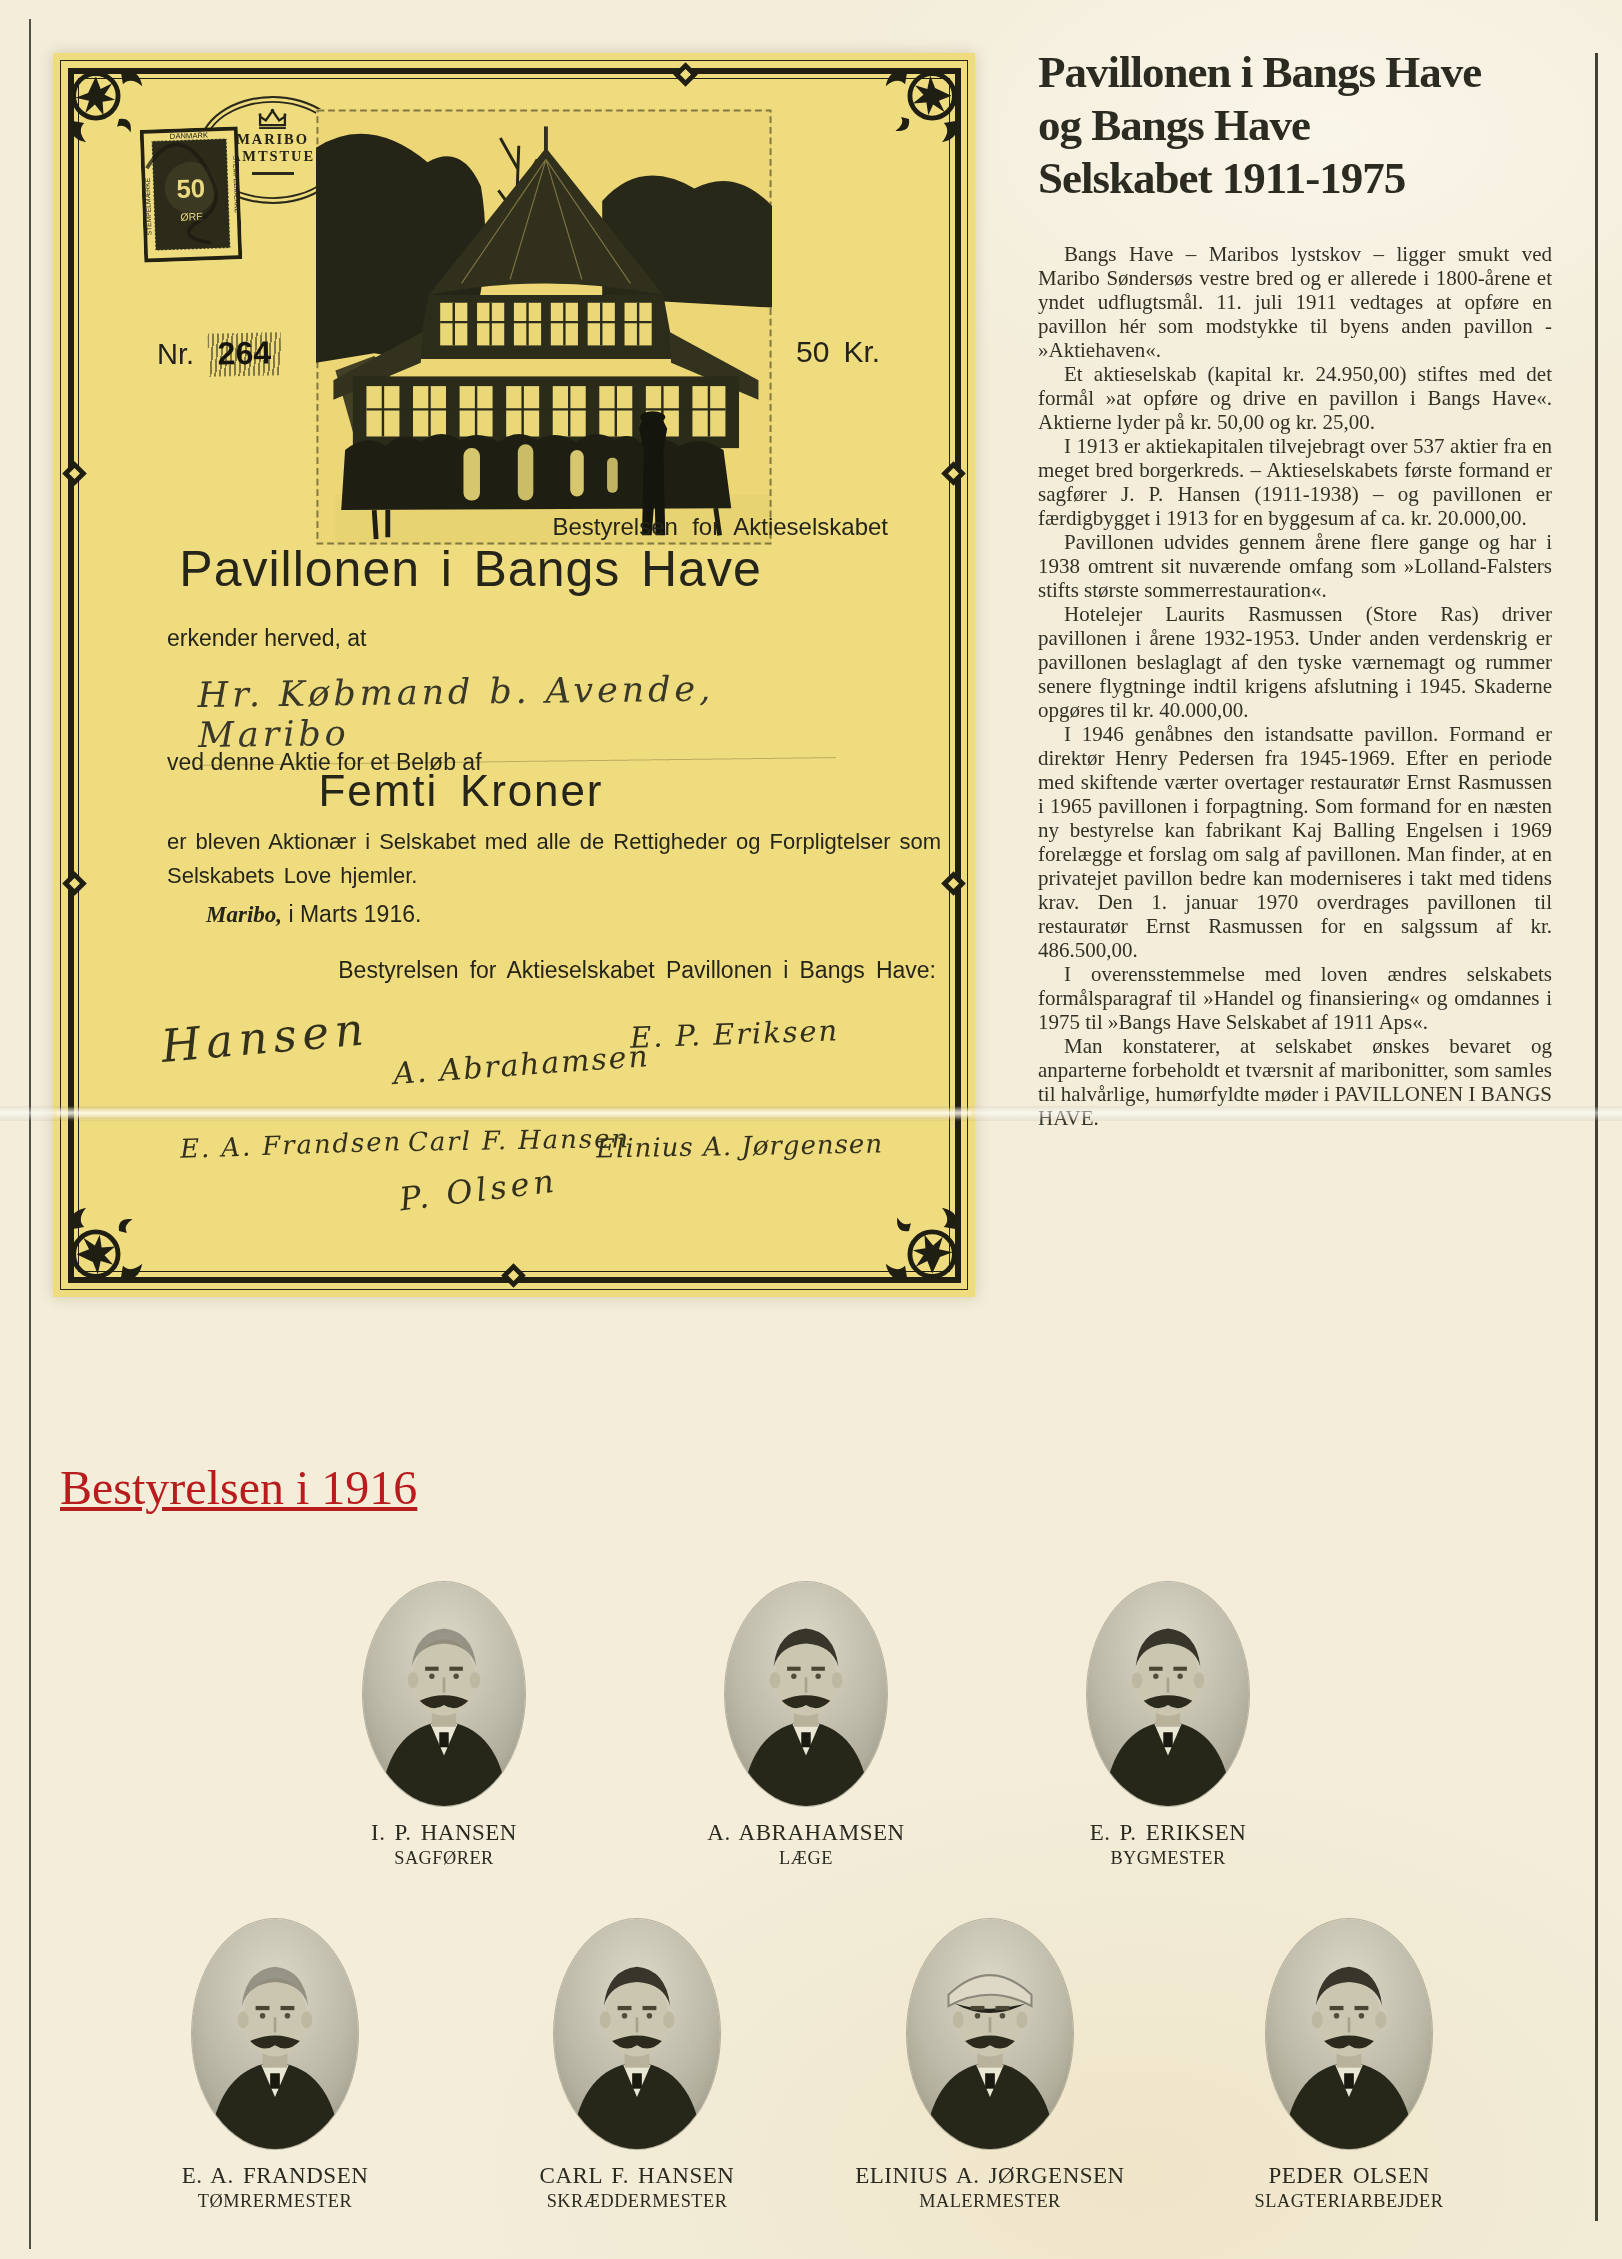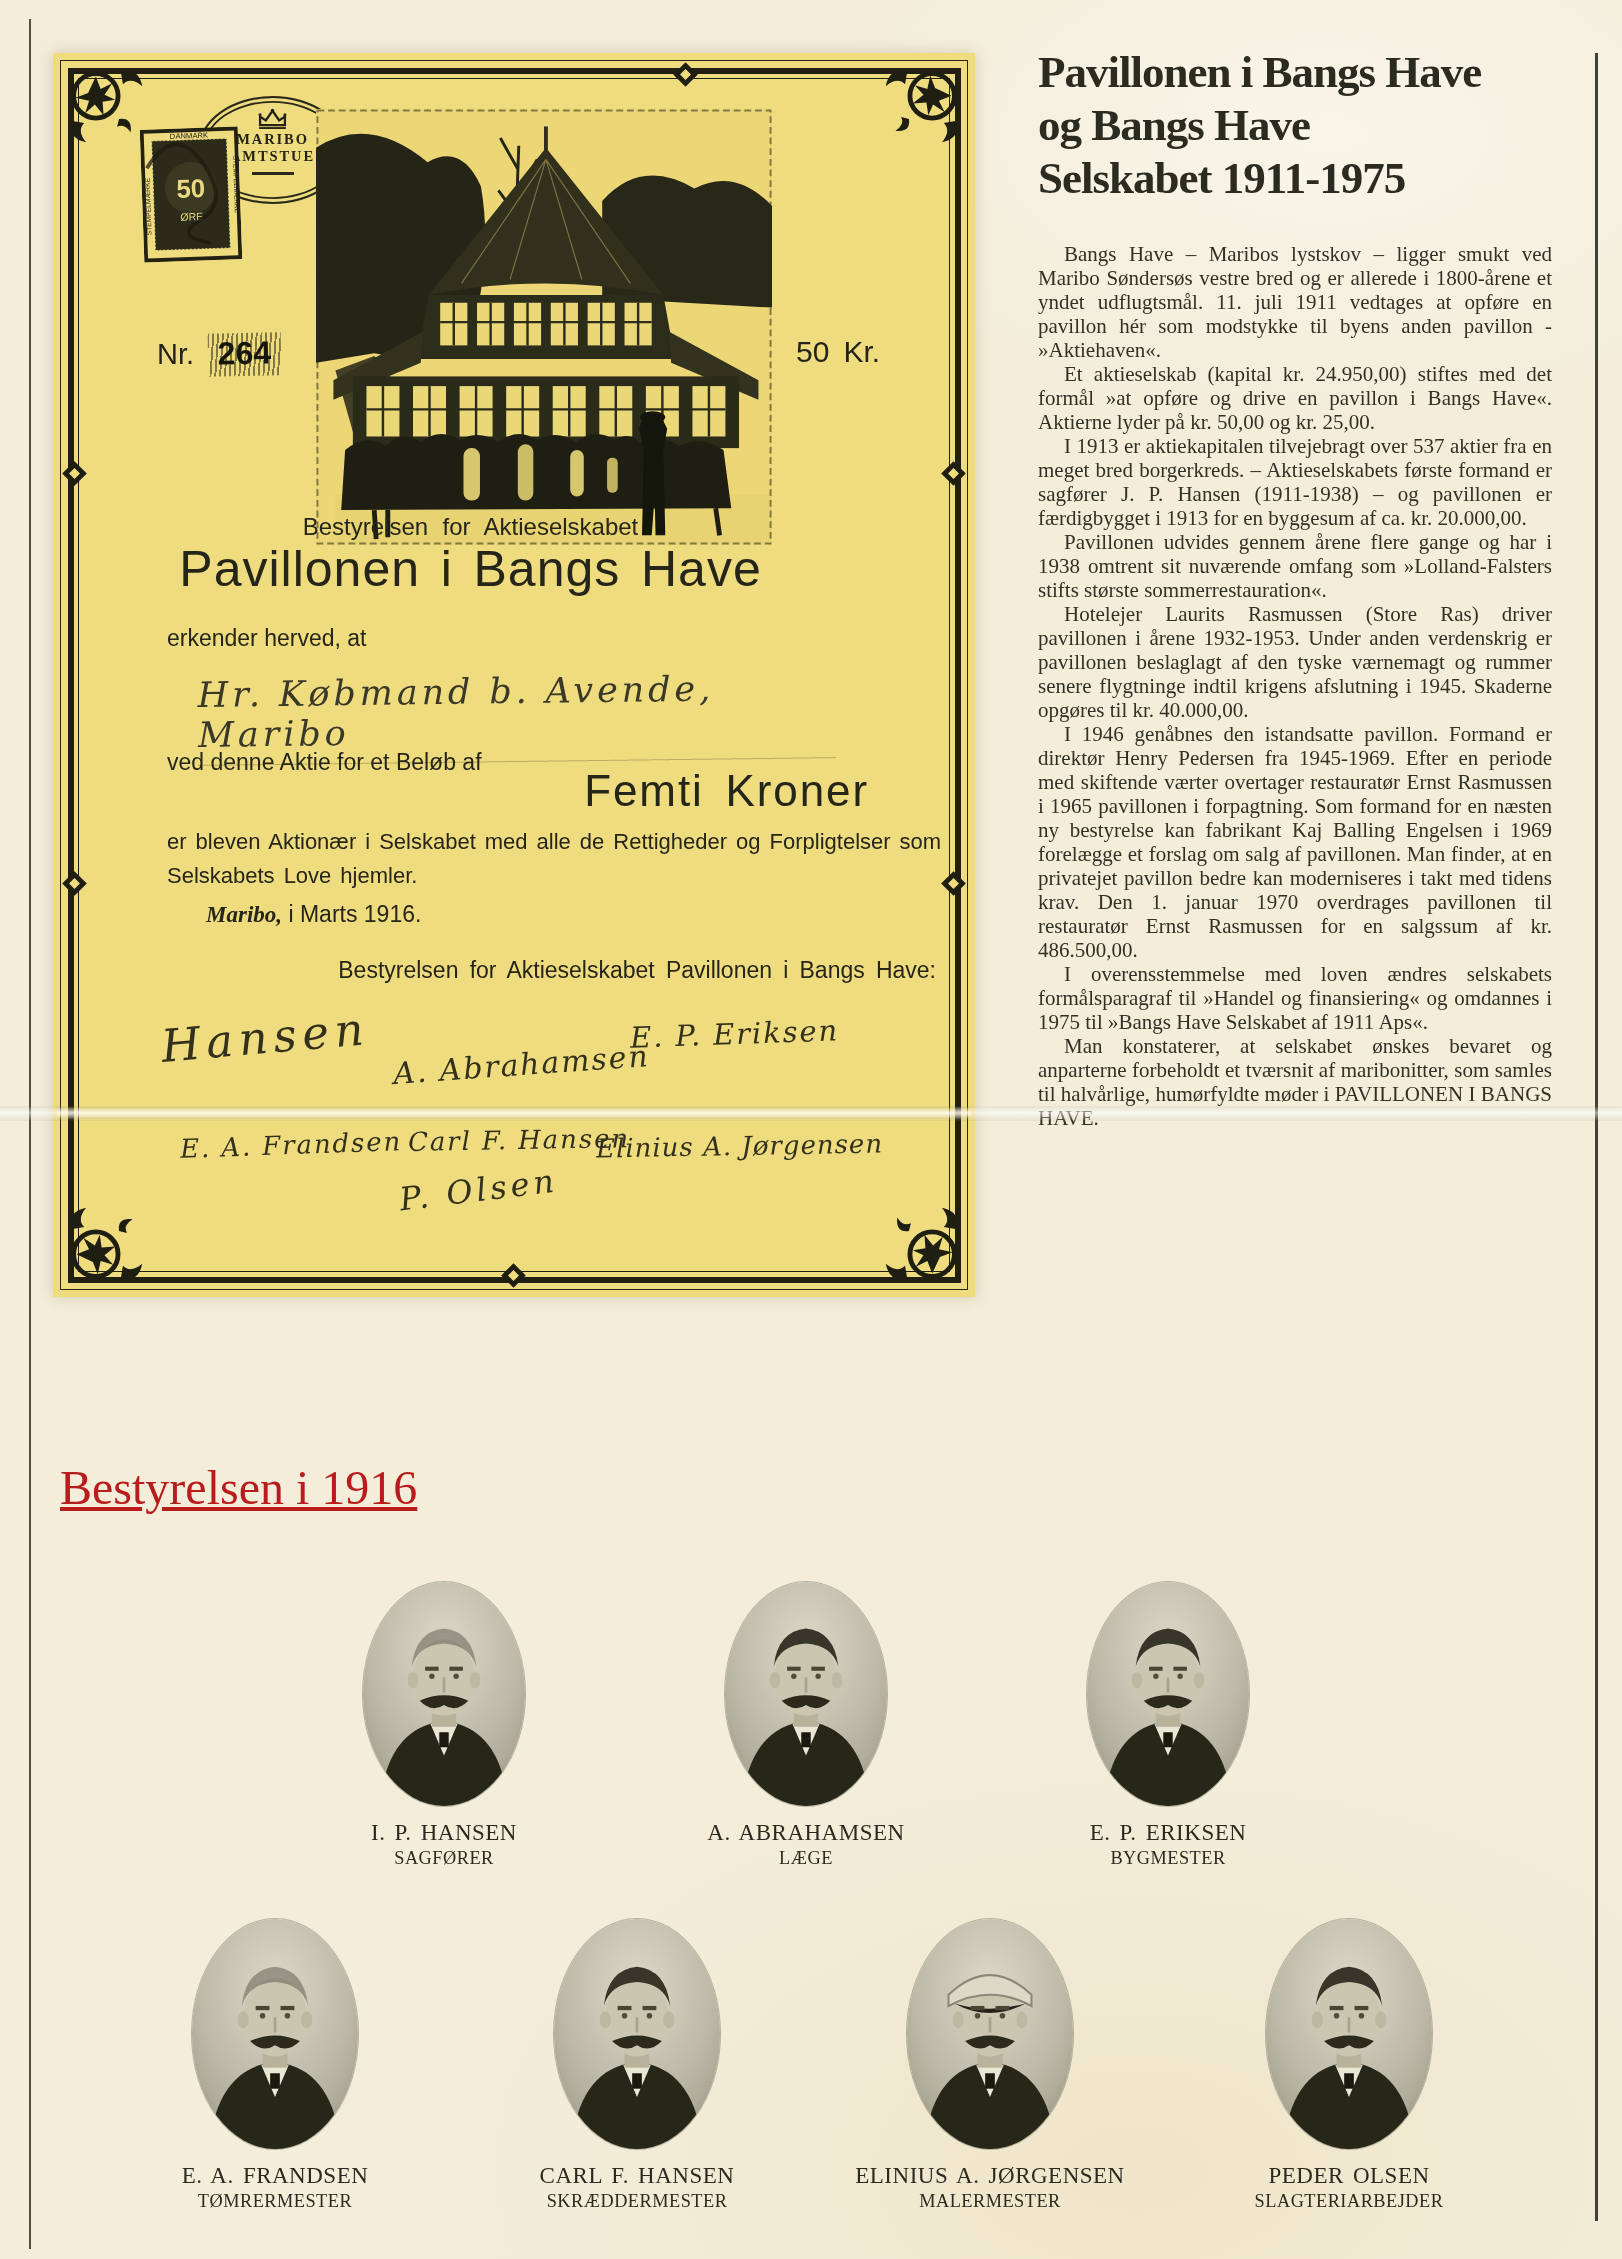--- a/index.html
+++ b/index.html
@@ -42,28 +42,28 @@
 
   .photo{left:263px;top:56px;width:456px;height:436px;}
 
   .nr-row{left:104px;top:280px;font-family:"Liberation Sans",sans-serif;font-size:29px;color:#24231a;}
   .nr-value{display:inline-block;margin-left:13.5px;padding:1.9px 9.7px 3.9px;font-weight:700;font-size:32px;
     color:#17160e;transform:rotate(-1deg);
     background:repeating-linear-gradient(95deg, rgba(40,38,20,.55) 0 1.9px, rgba(239,220,127,.2) 1.9px 4.8px);}
   .kr{left:743px;top:282px;font-family:"Liberation Sans",sans-serif;font-size:30px;color:#24231a;word-spacing:5.8px;}
 
   .cert-sans{font-family:"Liberation Sans",sans-serif;color:#26251a;}
-  .cert-header{left:0;right:87px;top:460px;text-align:center;font-size:24px;word-spacing:7.7px;}
+  .cert-header{left:0;right:87px;top:460px;text-align:right;font-size:24px;word-spacing:7.7px;}
   .cert-title{left:0;right:87px;top:487px;text-align:center;font-size:50px;letter-spacing:1px;word-spacing:5.8px;}
   .cert-ack{left:114px;top:572px;font-size:23px;}
   .script{font-family:"DejaVu Serif",serif;font-style:italic;color:#3a3828;}
   .holder{left:145px;top:618px;width:637px;font-size:35px;letter-spacing:3.9px;transform:rotate(-.7deg);
     border-bottom:1.9px dotted rgba(50,46,20,.55);padding-bottom:9.7px;}
   .cert-amount-intro{left:114px;top:681px;font-size:23px;margin-top:15px;}
-  .cert-amount{left:0;right:106px;top:713px;text-align:right;font-size:44px;letter-spacing:1.9px;word-spacing:7.7px;}
+  .cert-amount{left:0;right:106px;top:713px;text-align:center;font-size:44px;letter-spacing:1.9px;word-spacing:7.7px;}
   .cert-rights{left:114px;top:772px;width:786px;font-size:22px;line-height:34px;word-spacing:2.9px;}
   .cert-date{left:153px;top:848px;font-size:23px;}
   .cert-date .pl{font-style:italic;font-family:"Liberation Serif",serif;font-weight:700;}
   .cert-boardline{left:0;right:39px;top:904px;text-align:right;font-size:23px;word-spacing:4.8px;}
 
   .sig{position:absolute;font-family:"DejaVu Serif",serif;font-style:italic;color:#33301c;white-space:nowrap;}
   .sig1{left:108px;top:958px;font-size:45px;transform:rotate(-5deg);letter-spacing:5.8px;}
   .sig2{left:340px;top:994px;font-size:30px;transform:rotate(-4deg);letter-spacing:1.9px;}
   .sig3{left:577px;top:964px;font-size:29px;transform:rotate(-2deg);letter-spacing:1.9px;}
   .sig4{left:127px;top:1077px;font-size:26px;transform:rotate(-2deg);letter-spacing:1.9px;}

